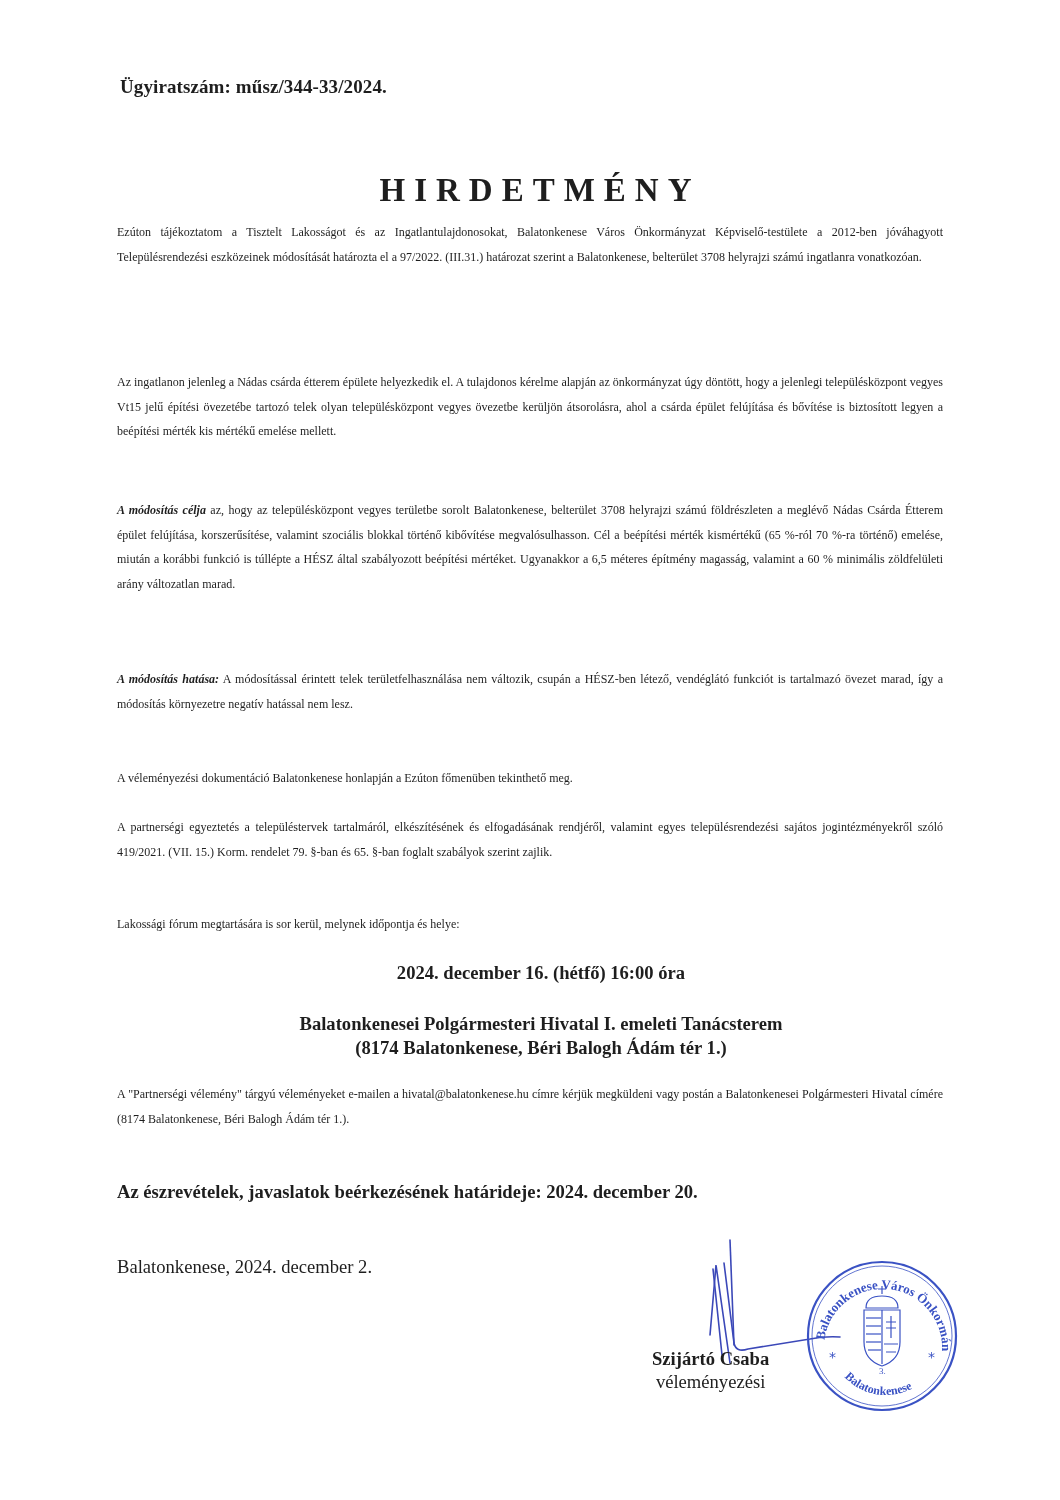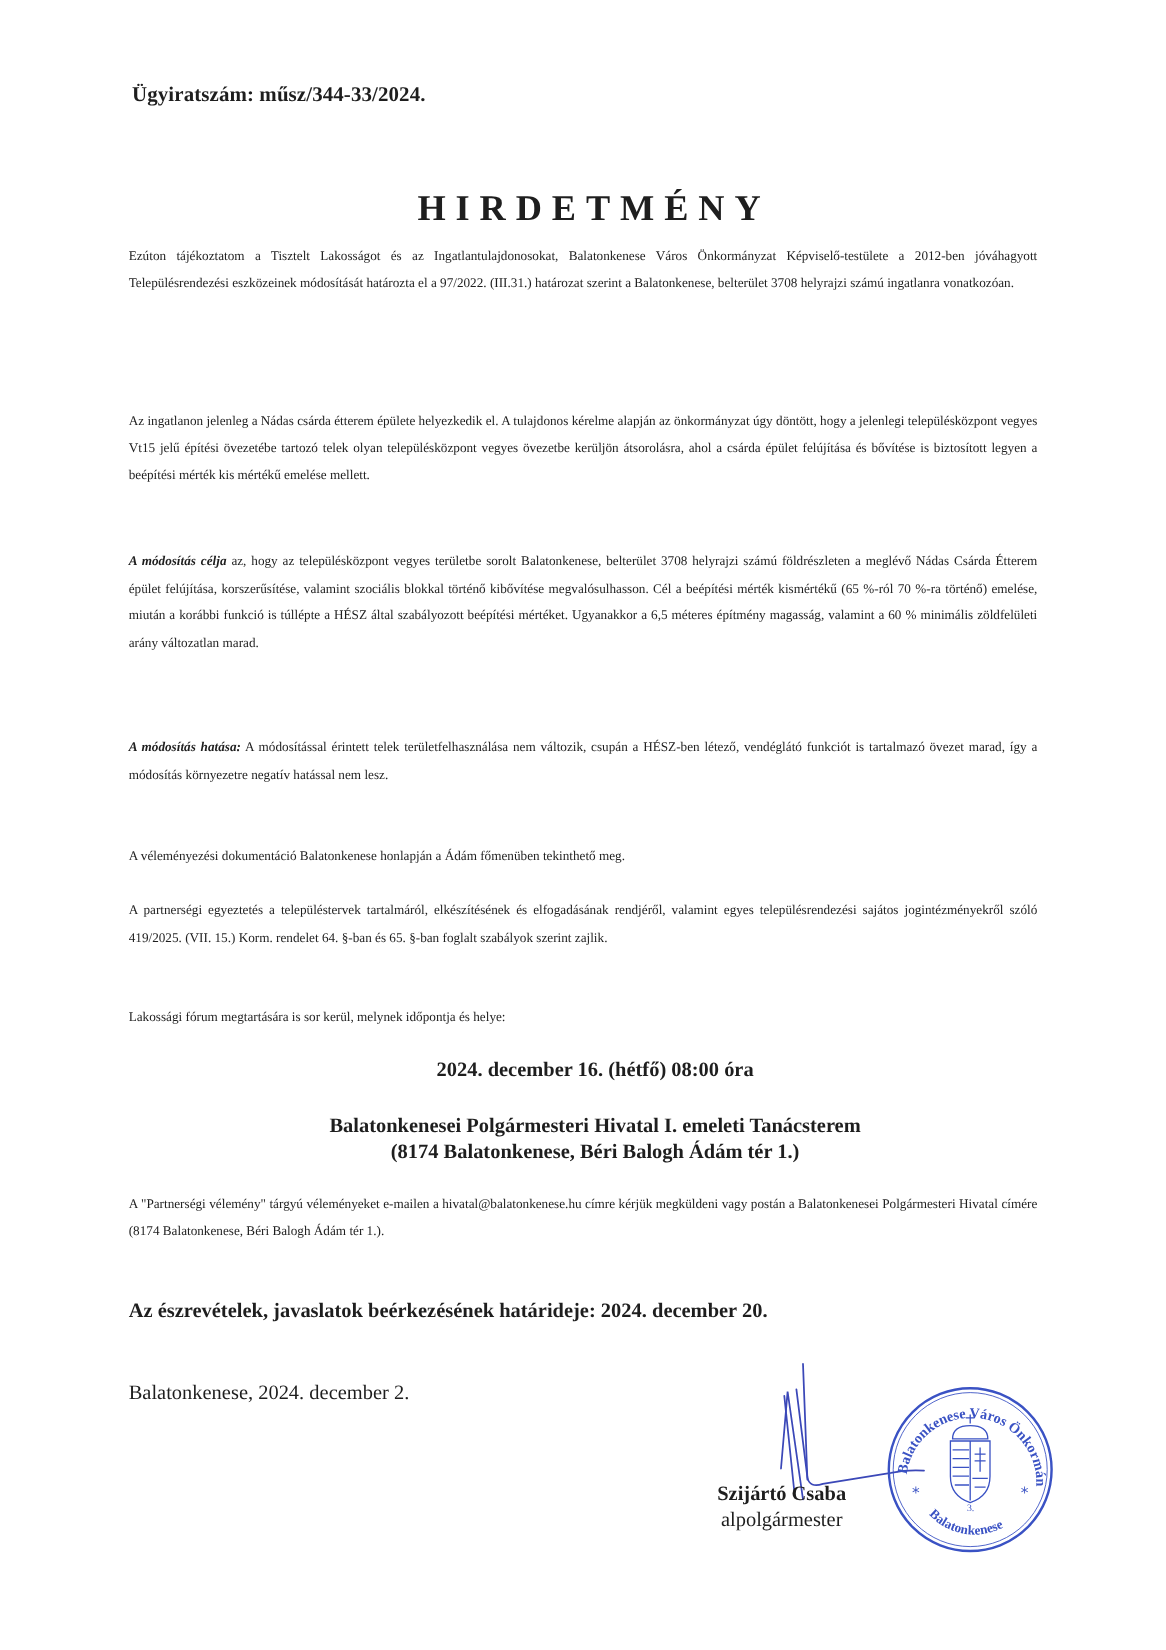--- a/index.html
+++ b/index.html
@@ -125,48 +125,48 @@
   <div class="title">HIRDETMÉNY</div>
 
   <p class="para p1">Ezúton tájékoztatom a Tisztelt Lakosságot és az Ingatlantulajdonosokat, Balatonkenese Város Önkormányzat Képviselő-testülete a 2012-ben jóváhagyott Településrendezési eszközeinek módosítását határozta el a 97/2022. (III.31.) határozat szerint a Balatonkenese, belterület 3708 helyrajzi számú ingatlanra vonatkozóan.</p>
 
   <p class="para p2">Az ingatlanon jelenleg a Nádas csárda étterem épülete helyezkedik el. A tulajdonos kérelme alapján az önkormányzat úgy döntött, hogy a jelenlegi településközpont vegyes Vt15 jelű építési övezetébe tartozó telek olyan településközpont vegyes övezetbe kerüljön átsorolásra, ahol a csárda épület felújítása és bővítése is biztosított legyen a beépítési mérték kis mértékű emelése mellett.</p>
 
   <p class="para p3"><span class="lead">A módosítás célja</span><span> az, hogy az településközpont vegyes területbe sorolt Balatonkenese, belterület 3708 helyrajzi számú földrészleten a meglévő Nádas Csárda Étterem épület felújítása, korszerűsítése, valamint szociális blokkal történő kibővítése megvalósulhasson. Cél a beépítési mérték kismértékű (65 %-ról 70 %-ra történő) emelése, miután a korábbi funkció is túllépte a HÉSZ által szabályozott beépítési mértéket. Ugyanakkor a 6,5 méteres építmény magasság, valamint a 60 % minimális zöldfelületi arány változatlan marad.</span></p>
 
   <p class="para p4"><span class="lead">A módosítás hatása:</span><span> A módosítással érintett telek területfelhasználása nem változik, csupán a HÉSZ-ben létező, vendéglátó funkciót is tartalmazó övezet marad, így a módosítás környezetre negatív hatással nem lesz.</span></p>
 
-  <p class="para p5">A véleményezési dokumentáció Balatonkenese honlapján a Ádám főmenüben tekinthető meg.</p>
-
-  <p class="para p6">A partnerségi egyeztetés a településtervek tartalmáról, elkészítésének és elfogadásának rendjéről, valamint egyes településrendezési sajátos jogintézményekről szóló 419/2025. (VII. 15.) Korm. rendelet 64. §-ban és 65. §-ban foglalt szabályok szerint zajlik.</p>
+  <p class="para p5">A véleményezési dokumentáció Balatonkenese honlapján a Ezúton főmenüben tekinthető meg.</p>
+
+  <p class="para p6">A partnerségi egyeztetés a településtervek tartalmáról, elkészítésének és elfogadásának rendjéről, valamint egyes településrendezési sajátos jogintézményekről szóló 419/2021. (VII. 15.) Korm. rendelet 79. §-ban és 65. §-ban foglalt szabályok szerint zajlik.</p>
 
   <p class="para p7">Lakossági fórum megtartására is sor kerül, melynek időpontja és helye:</p>
 
-  <div class="center-bold event-date">2024. december 16. (hétfő) 08:00 óra</div>
+  <div class="center-bold event-date">2024. december 16. (hétfő) 16:00 óra</div>
   <div class="center-bold event-place">Balatonkenesei Polgármesteri Hivatal I. emeleti Tanácsterem</div>
   <div class="center-bold event-address">(8174 Balatonkenese, Béri Balogh Ádám tér 1.)</div>
 
   <p class="para p8">A "Partnerségi vélemény" tárgyú véleményeket e-mailen a hivatal@balatonkenese.hu címre kérjük megküldeni vagy postán a Balatonkenesei Polgármesteri Hivatal címére (8174 Balatonkenese, Béri Balogh Ádám tér 1.).</p>
 
   <div class="deadline">Az észrevételek, javaslatok beérkezésének határideje: 2024. december 20.</div>
 
   <div class="place-date">Balatonkenese, 2024. december 2.</div>
 
   <svg class="signature" viewBox="0 0 160 130" xmlns="http://www.w3.org/2000/svg">
     <g fill="none" stroke="#3b48b8" stroke-width="1.6" stroke-linecap="round">
       <path d="M20 100 L26 30 L40 128"></path>
       <path d="M23 34 L32 120"></path>
       <path d="M34 28 L44 108 Q46 118 58 114 L120 104 Q135 101 150 102"></path>
       <path d="M40 5 L44 110"></path>
     </g>
   </svg>
 
   <div class="signer">
     <div class="name">Szijártó Csaba</div>
-    <div>alpolgármester</div>
+    <div>véleményezési</div>
   </div>
 
   <svg class="stamp" viewBox="0 0 160 160" xmlns="http://www.w3.org/2000/svg">
     <defs>
       <path id="arcTop" d="M22 88 A58 58 0 1 1 140 96"></path>
       <path id="arcBottom" d="M40 118 A56 56 0 0 0 124 122"></path>
     </defs>
     <g fill="none" stroke="#3a52c4">
       <circle cx="80" cy="80" r="74" stroke-width="2.2"></circle>
       <circle cx="80" cy="80" r="70" stroke-width="0.8"></circle>

